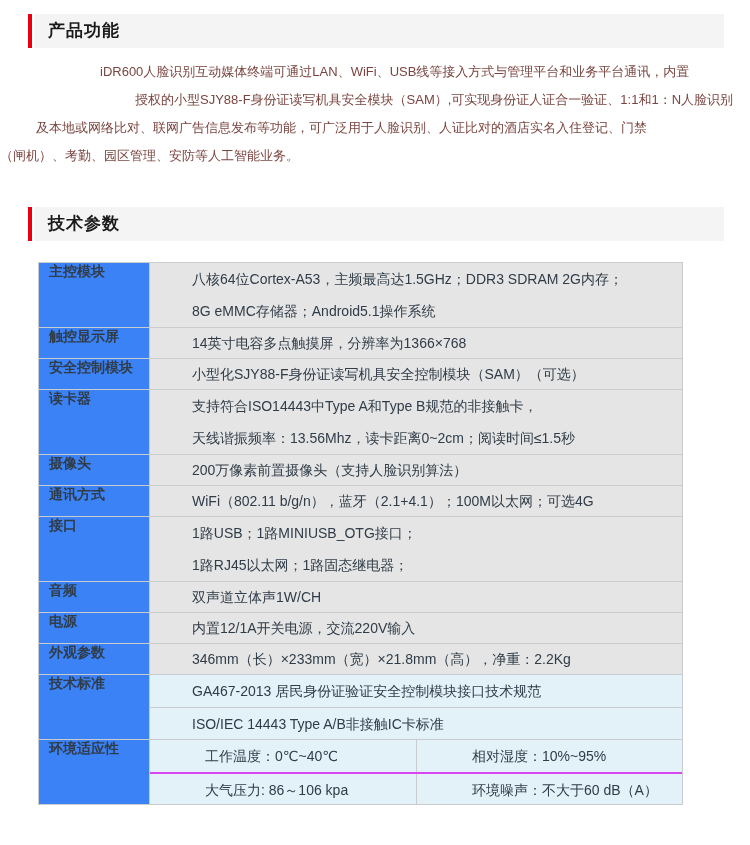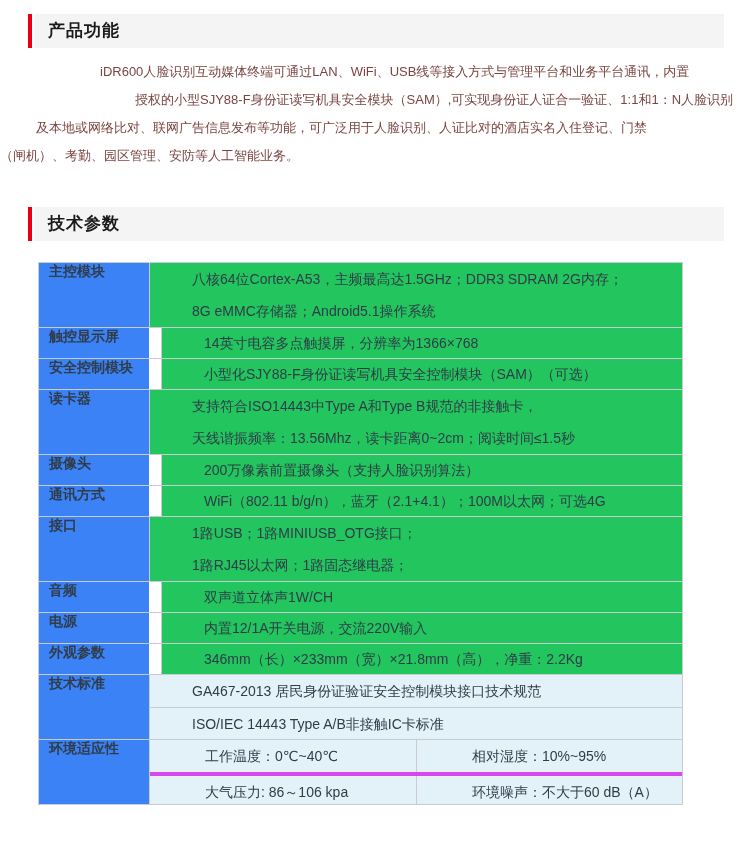--- a/index.html
+++ b/index.html
@@ -35,35 +35,35 @@
   #spec-table {
     position:absolute; left:38px; top:262px; width:645px;
     border:1px solid #c9ccce; font-size:14px; color:#303c48;
   }
   .spec-row { display:flex; }
   .spec-row + .spec-row { border-top:1px solid #c9ccce; }
   .label-cell {
     width:110px; background:#3b82f6; display:flex; align-items:flex-start;
     padding-left:10px; font-weight:bold; flex-shrink:0;
   }
-  .value-cell { flex:1; border-left:1px solid #c9ccce; background:#22c55e;
+  .value-cell { flex:1; border-left:1px solid #c9ccce; background:#e5e5e5;
     display:flex; flex-direction:column; justify-content:center; }
-  .value-cell.single { height:30px;margin-left:12px; }
+  .value-cell.single { height:30px; }
   .value-cell.multi  { height:64px; }
   .value-line { padding-left:42px; white-space:nowrap; }
   .value-cell.single .value-line { height:30px; line-height:30px; }
   .value-cell.multi  .value-line { height:32px; line-height:32px; }
 
   .value-stack { flex:1; border-left:1px solid #c9ccce; display:flex; flex-direction:column; background:#e3f1f9; }
   .stack-cell { height:32px; line-height:32px; padding-left:42px; white-space:nowrap; }
   .stack-cell + .stack-cell { border-top:1px solid #c9ccce; }
 
   .value-grid { flex:1; border-left:1px solid #c9ccce; display:flex; flex-direction:column; }
   .grid-row { display:flex; height:32px; }
-  .grid-row + .grid-row { border-top:4px solid #d946ef; }
+  .grid-row + .grid-row { border-top:2px solid #d946ef; }
   .grid-cell { width:50%; line-height:32px; padding-left:55px; background:#e3f1f9; white-space:nowrap; }
   .grid-cell + .grid-cell { border-left:1px solid #c9ccce; }
 </style>
 </head>
 <body>
 
 <div class="section-header" id="features-header">
   <span class="bar"></span>
   <span class="band"></span>
   <div class="title">产品功能</div>

